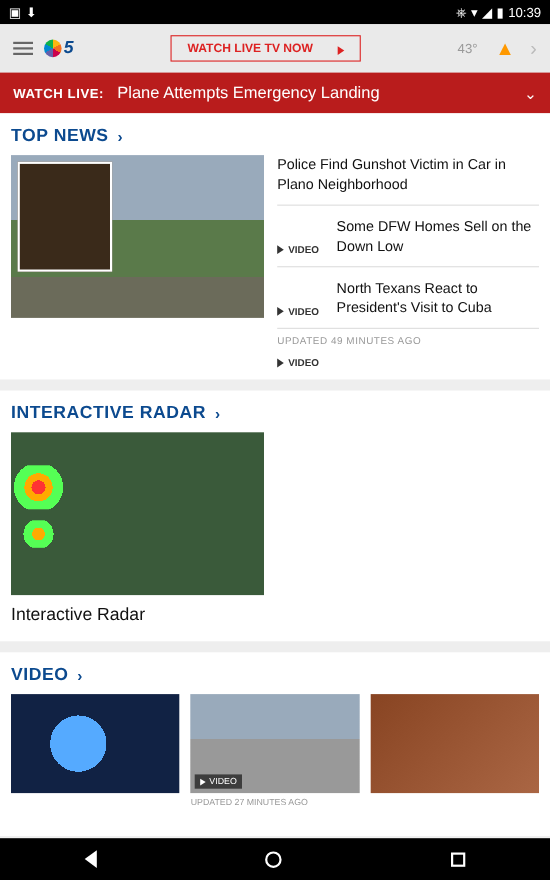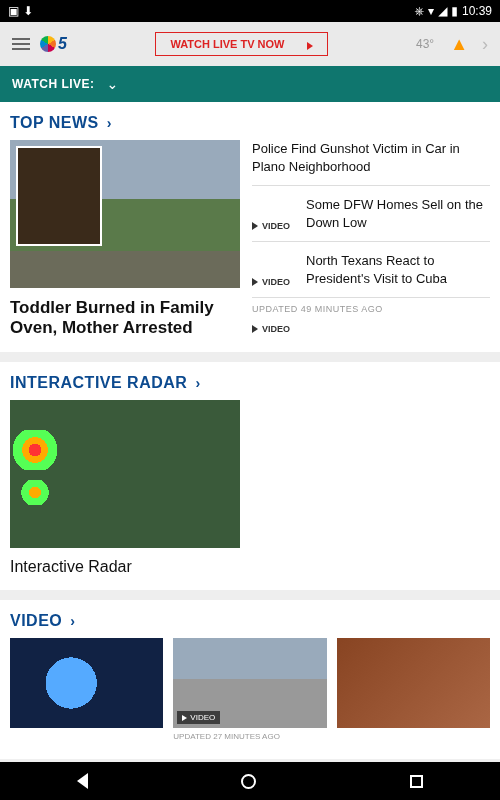--- a/index.html
+++ b/index.html
@@ -10,21 +10,21 @@
 .hamburger{display:flex;flex-direction:column;gap:3px;cursor:pointer}
 .hamburger span{width:18px;height:2px;background:#666}
 .logo{display:flex;align-items:center;font-weight:bold;font-size:16px}
 .logo-peacock{width:16px;height:16px;margin-right:2px;background:conic-gradient(#fcb711 0 60deg,#f37021 60deg 120deg,#cc004c 120deg 180deg,#6460aa 180deg 240deg,#0089d0 240deg 300deg,#0db14b 300deg 360deg);border-radius:50%}
 .logo-text{color:#0c4a8f;font-style:italic}
 .watch-btn{margin:0 auto;border:1px solid #d22;padding:5px 14px;color:#d22;font-size:11px;font-weight:bold;display:flex;align-items:flex-end;gap:22px;cursor:pointer}
 .watch-btn .tri{width:0;height:0;border-left:6px solid #d22;border-top:4px solid transparent;border-bottom:4px solid transparent}
 .weather{color:#999;font-size:12px;margin-right:6px}
 .alert-tri{color:#f90;font-size:18px;margin-right:4px}
 .chev{color:#bbb;font-size:18px}
-.watch-live-bar{background:#0f766e;color:#fff;display:flex;align-items:center;padding:10px 12px;gap:12px}
+.watch-live-bar{background:#b91c1c;color:#fff;display:flex;align-items:center;padding:10px 12px;gap:12px}
 .watch-live-label{font-size:12px;font-weight:bold;letter-spacing:0.5px}
 .watch-live-title{font-size:15px;flex:1}
 .watch-live-chev{font-size:14px}
 .content{background:#fff;overflow-y:auto;height:calc(800px - 22px - 44px - 39px - 38px)}
 .section-hdr{padding:12px 10px 8px;color:#0c4a8f;font-size:16px;font-weight:bold;letter-spacing:0.5px;display:flex;align-items:center;gap:8px}
 .section-hdr .chv{color:#0c4a8f;font-size:14px}
 .top-news{display:flex;gap:12px;padding:0 10px}
 .lead-col{width:230px}
 .lead-img{width:230px;height:148px;background:linear-gradient(#9ab 0 40%,#5a7a4a 40% 75%,#6b6b5a 75%);position:relative}
 .lead-inset{position:absolute;left:6px;top:6px;width:86px;height:100px;background:#3a2a1a;border:2px solid #fff}
@@ -87,36 +87,36 @@
     <span>WATCH LIVE TV NOW</span>
     <span class="tri"></span>
   </div>
   <span class="weather">43°</span>
   <span class="alert-tri">▲</span>
   <span class="chev">›</span>
 </div>
 
 <div class="watch-live-bar">
   <span class="watch-live-label">WATCH LIVE:</span>
+  <span class="watch-live-title">Plane Attempts Emergency Landing</span>
   <span class="watch-live-chev">⌄</span>
 </div>
 
 <div class="content">
 
   <div class="section-hdr">
     <span>TOP NEWS</span>
     <span class="chv">›</span>
   </div>
 
   <div class="top-news">
     <div class="lead-col">
       <div class="lead-img">
         <div class="lead-inset"></div>
       </div>
-      <div class="lead-title">Toddler Burned in Family Oven, Mother Arrested</div>
     </div>
     <div class="story-list">
       <div class="story">
         <div class="story-title">Police Find Gunshot Victim in Car in Plano Neighborhood</div>
       </div>
       <div class="story">
         <div class="vid-badge">
             <span class="tri"></span>
             <span>VIDEO</span>
           </div>

